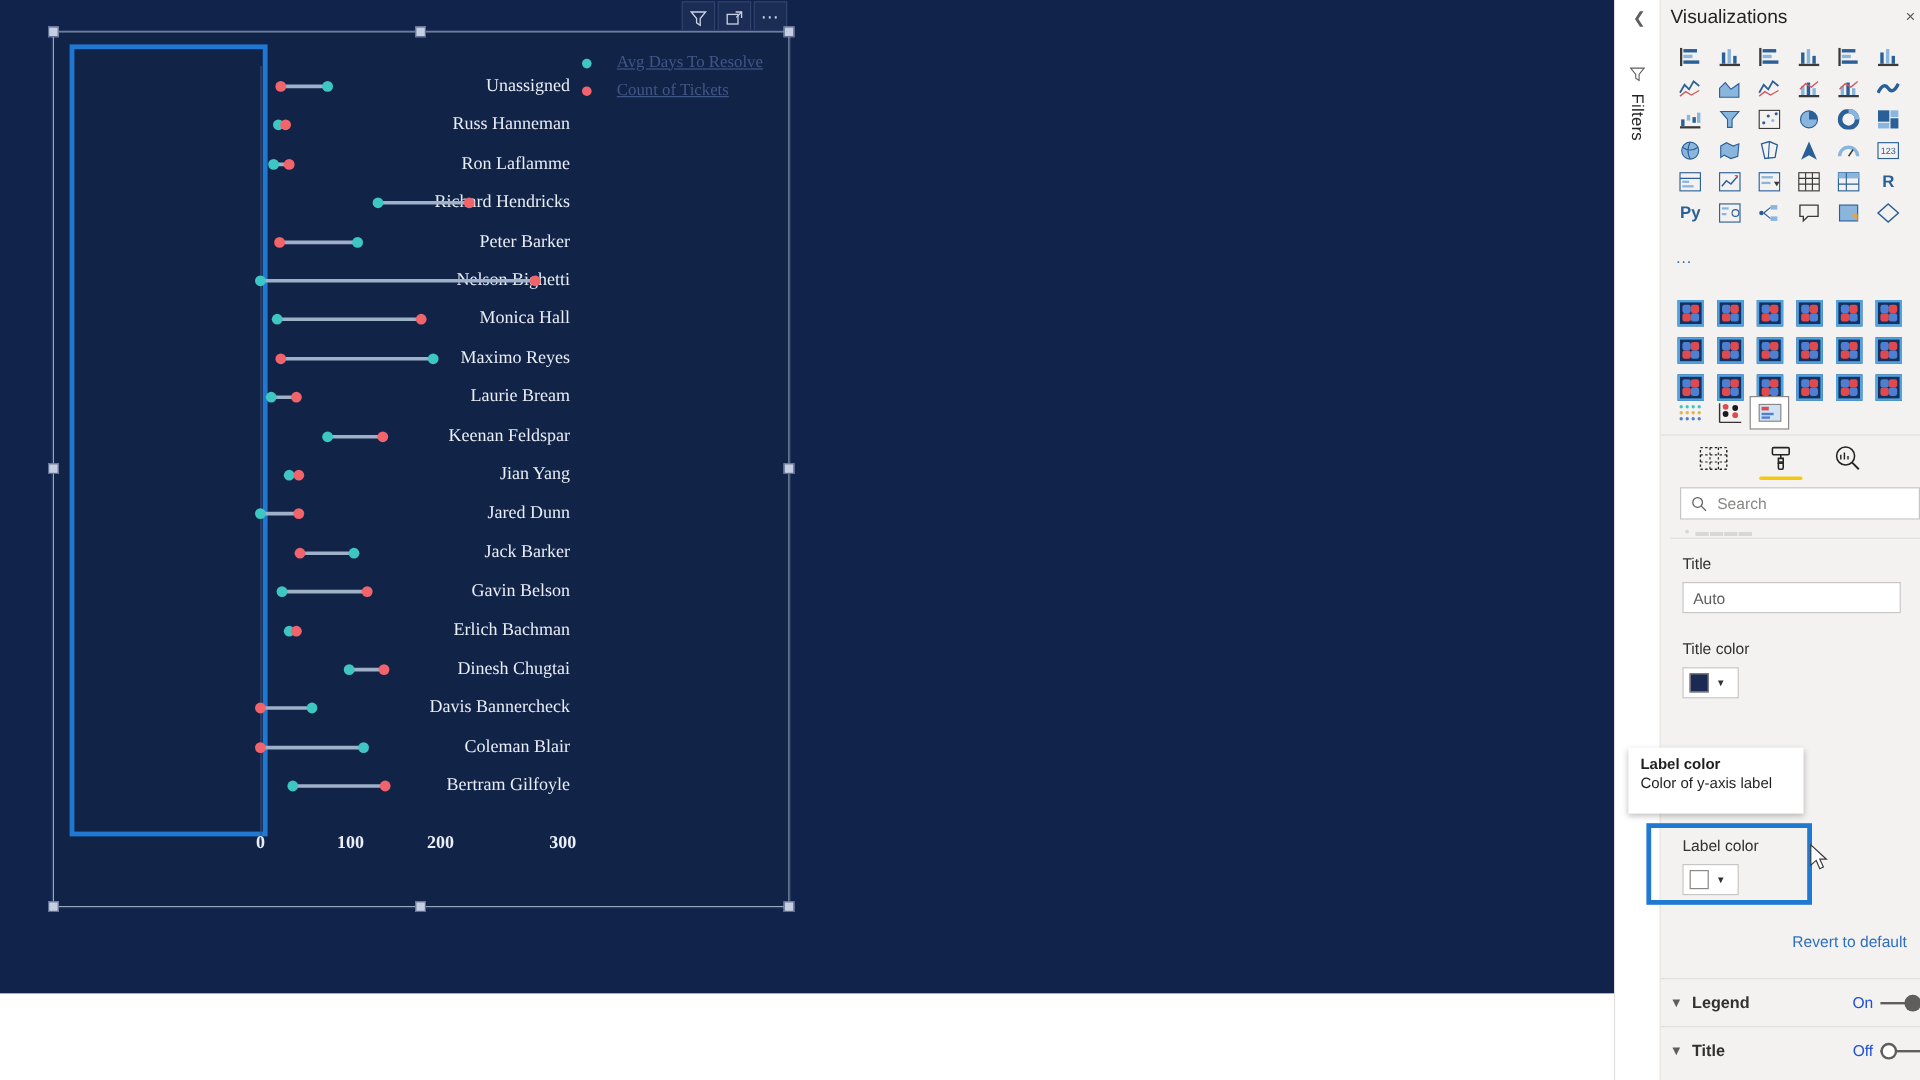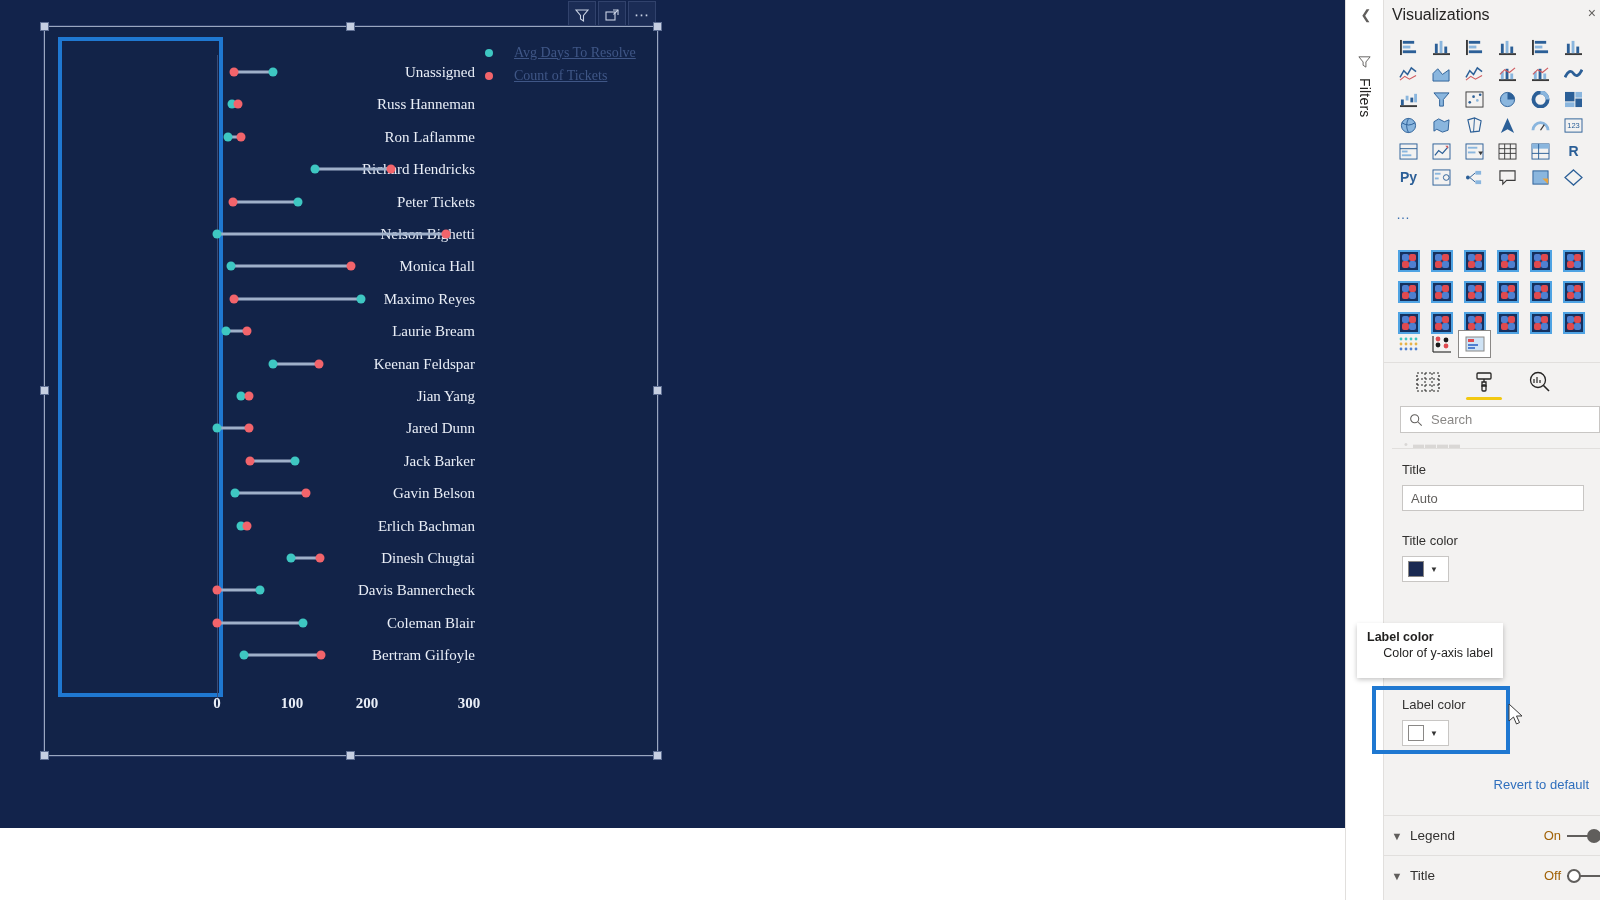--- a/index.html
+++ b/index.html
@@ -270,42 +270,42 @@
   .caret { margin-left: 6px; font-size: 8px; color: #333; }
 
   .tooltip {
     position: absolute; left: 1357px; top: 623px;
     width: 146px; height: 55px;
     background: #ffffff;
     box-shadow: 0 1.6px 5px rgba(0,0,0,.25);
     padding: 7px 10px;
   }
   .tt-title { font-size: 12.5px; color: #201f1e; font-weight: bold; }
-  .tt-desc { font-size: 12.5px; color: #201f1e; margin-top: 2px; text-align: right; }
+  .tt-desc { font-size: 12.5px; color: #201f1e; margin-top: 2px; }
 
   .label-color-highlight {
     position: absolute; left: 1372px; top: 686px;
     width: 138px; height: 68px;
     border: 4px solid #1f78d1;
   }
 
   .revert {
     position: absolute; left: 0; top: 777px; width: 205px;
     text-align: right;
     font-size: 13px; color: #2f6fbd; cursor: pointer;
   }
 
   .section-row {
     position: absolute; left: 0; width: 217px; height: 40px;
     border-top: 1px solid #e1dfdd;
     display: flex; align-items: center;
   }
   .sec-chevron { width: 26px; text-align: center; font-size: 11px; color: #605e5c; }
-  .sec-name { font-size: 13.5px; color: #323130; flex: 1; }
-  .sec-state { font-size: 13px; color: #a16207; margin-right: 6px; }
+  .sec-name { font-size: 13.5px; color: #323130; flex: 1; font-weight: bold; }
+  .sec-state { font-size: 13px; color: #1d4ed8; margin-right: 6px; }
   .toggle { width: 34px; height: 14px; position: relative; }
   .toggle .bar { position: absolute; left: 0; top: 6px; width: 34px; height: 2px; background: #605e5c; }
   .toggle .knob { position: absolute; top: 0; width: 14px; height: 14px; border-radius: 50%; }
   .toggle.on .knob { right: 0; background: #605e5c; }
   .toggle.off .knob { left: 0; background: #ffffff; border: 2px solid #605e5c; }
 
   
   .cursor { position: absolute; left: 1508px; top: 703px; }
 </style>
 </head>
@@ -368,21 +368,21 @@
         <div class="dot dot-teal" style="left: 187px; top: 77.4px;"></div>
         <div class="dot dot-red" style="left: 193px; top: 77.4px;"></div>
         <div class="cat-label" style="top: 109.8px;">Ron Laflamme</div>
         <div class="dumbbell-line" style="left: 183.25px; width: 12.75px; top: 109.8px;"></div>
         <div class="dot dot-teal" style="left: 183.25px; top: 109.8px;"></div>
         <div class="dot dot-red" style="left: 196px; top: 109.8px;"></div>
         <div class="cat-label" style="top: 142.2px;">Richard Hendricks</div>
         <div class="dumbbell-line" style="left: 269.5px; width: 76.5px; top: 142.2px;"></div>
         <div class="dot dot-teal" style="left: 269.5px; top: 142.2px;"></div>
         <div class="dot dot-red" style="left: 346px; top: 142.2px;"></div>
-        <div class="cat-label" style="top: 174.6px;">Peter Tickets</div>
+        <div class="cat-label" style="top: 174.6px;">Peter Barker</div>
         <div class="dumbbell-line" style="left: 187.75px; width: 65.25px; top: 174.6px;"></div>
         <div class="dot dot-teal" style="left: 253px; top: 174.6px;"></div>
         <div class="dot dot-red" style="left: 187.75px; top: 174.6px;"></div>
         <div class="cat-label" style="top: 207px;">Nelson Bighetti</div>
         <div class="dumbbell-line" style="left: 172px; width: 228.75px; top: 207px;"></div>
         <div class="dot dot-teal" style="left: 172px; top: 207px;"></div>
         <div class="dot dot-red" style="left: 400.75px; top: 207px;"></div>
         <div class="cat-label" style="top: 239.4px;">Monica Hall</div>
         <div class="dumbbell-line" style="left: 185.5px; width: 120px; top: 239.4px;"></div>
         <div class="dot dot-teal" style="left: 185.5px; top: 239.4px;"></div>

